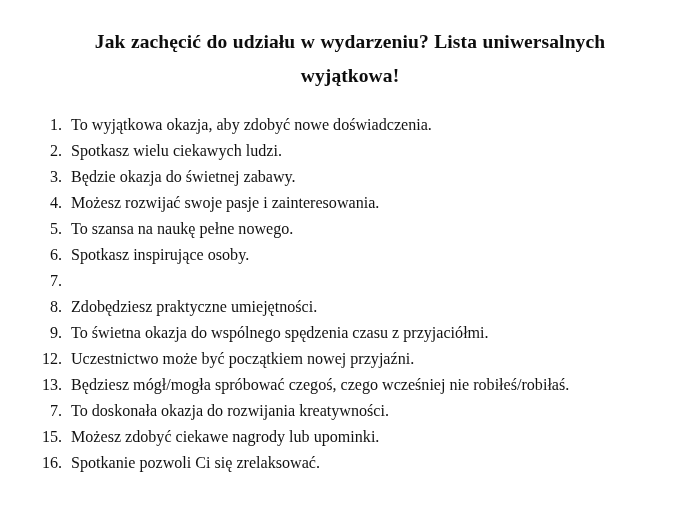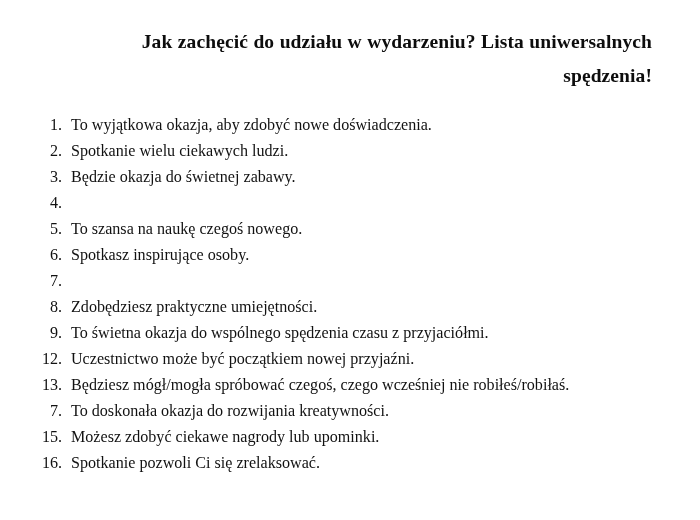--- a/index.html
+++ b/index.html
@@ -24,21 +24,21 @@
     padding: 0;
     position: relative;
     overflow: hidden;
   }
 
   
   .doc-title {
     font-weight: bold;
     font-size: 19.5px;
     line-height: 34px;
-    text-align: right;
+    text-align: center;
     color: #0d0d0d;
     padding: 12px 48px 0 48px;
     letter-spacing: 0.1px;
     word-spacing: 0.5px;
     box-sizing: border-box;
   }
   .doc-title .t-line {
     display: block;
   }
 
@@ -80,42 +80,43 @@
     overflow: hidden;
   }
 </style>
 </head>
 <body>
 
 <div class="page">
 
   <h1 class="doc-title">
     <span class="t-line">Jak zachęcić do udziału w wydarzeniu? Lista uniwersalnych</span>
-    <span class="t-line">spędzenia!</span>
+    <span class="t-line">wyjątkowa!</span>
   </h1>
 
   <ol class="list" id="argument-list">
       <li class="list-item">
         <span class="item-num">1.</span>
         <span class="item-text">To wyjątkowa okazja, aby zdobyć nowe doświadczenia.</span>
       </li>
       <li class="list-item">
         <span class="item-num">2.</span>
-        <span class="item-text">Spotkanie wielu ciekawych ludzi.</span>
+        <span class="item-text">Spotkasz wielu ciekawych ludzi.</span>
       </li>
       <li class="list-item">
         <span class="item-num">3.</span>
         <span class="item-text">Będzie okazja do świetnej zabawy.</span>
       </li>
       <li class="list-item">
         <span class="item-num">4.</span>
+        <span class="item-text">Możesz rozwijać swoje pasje i zainteresowania.</span>
       </li>
       <li class="list-item">
         <span class="item-num">5.</span>
-        <span class="item-text">To szansa na naukę czegoś nowego.</span>
+        <span class="item-text">To szansa na naukę pełne nowego.</span>
       </li>
       <li class="list-item">
         <span class="item-num">6.</span>
         <span class="item-text">Spotkasz inspirujące osoby.</span>
       </li>
       <li class="list-item">
         <span class="item-num">7.</span>
       </li>
       <li class="list-item">
         <span class="item-num">8.</span>

